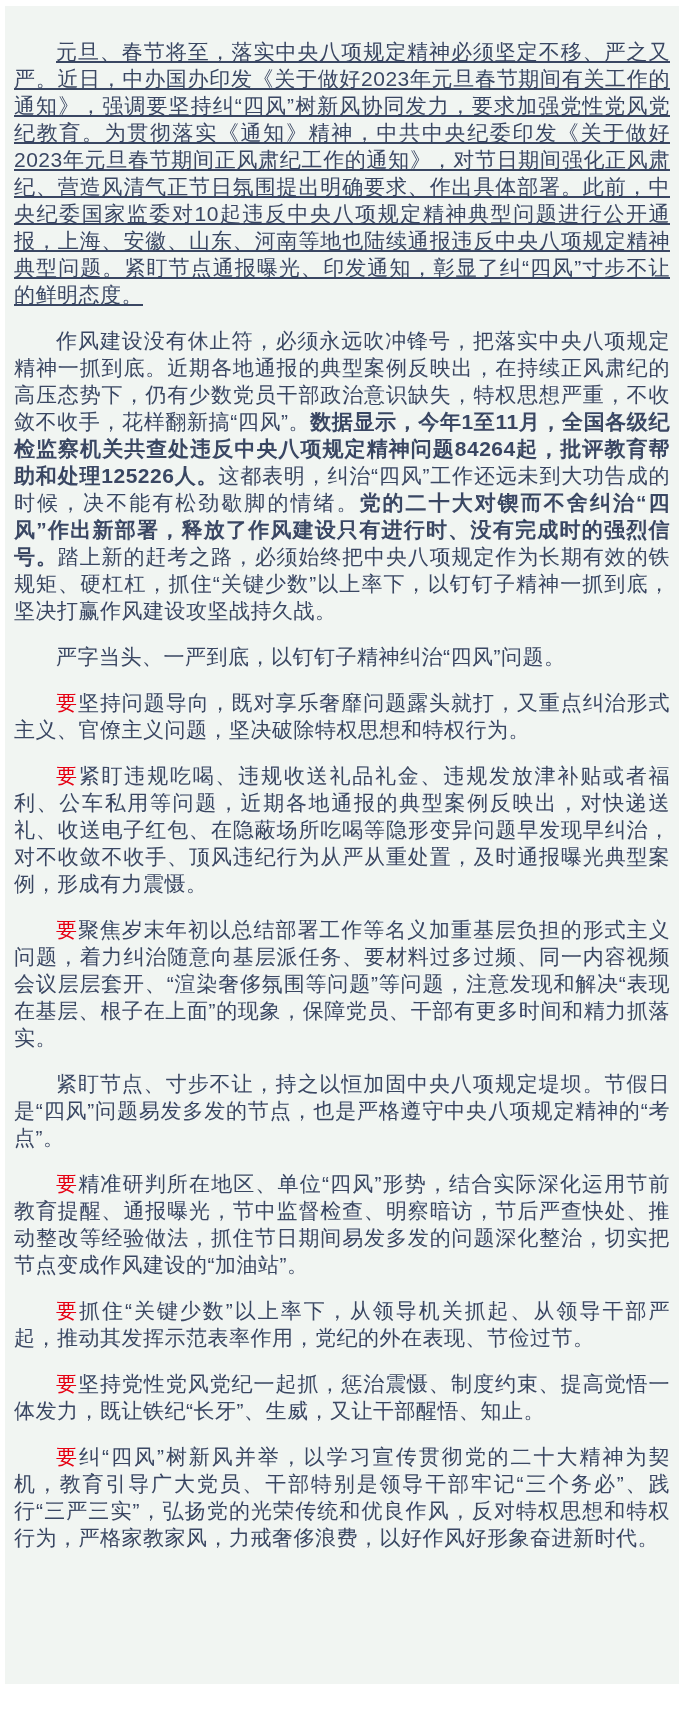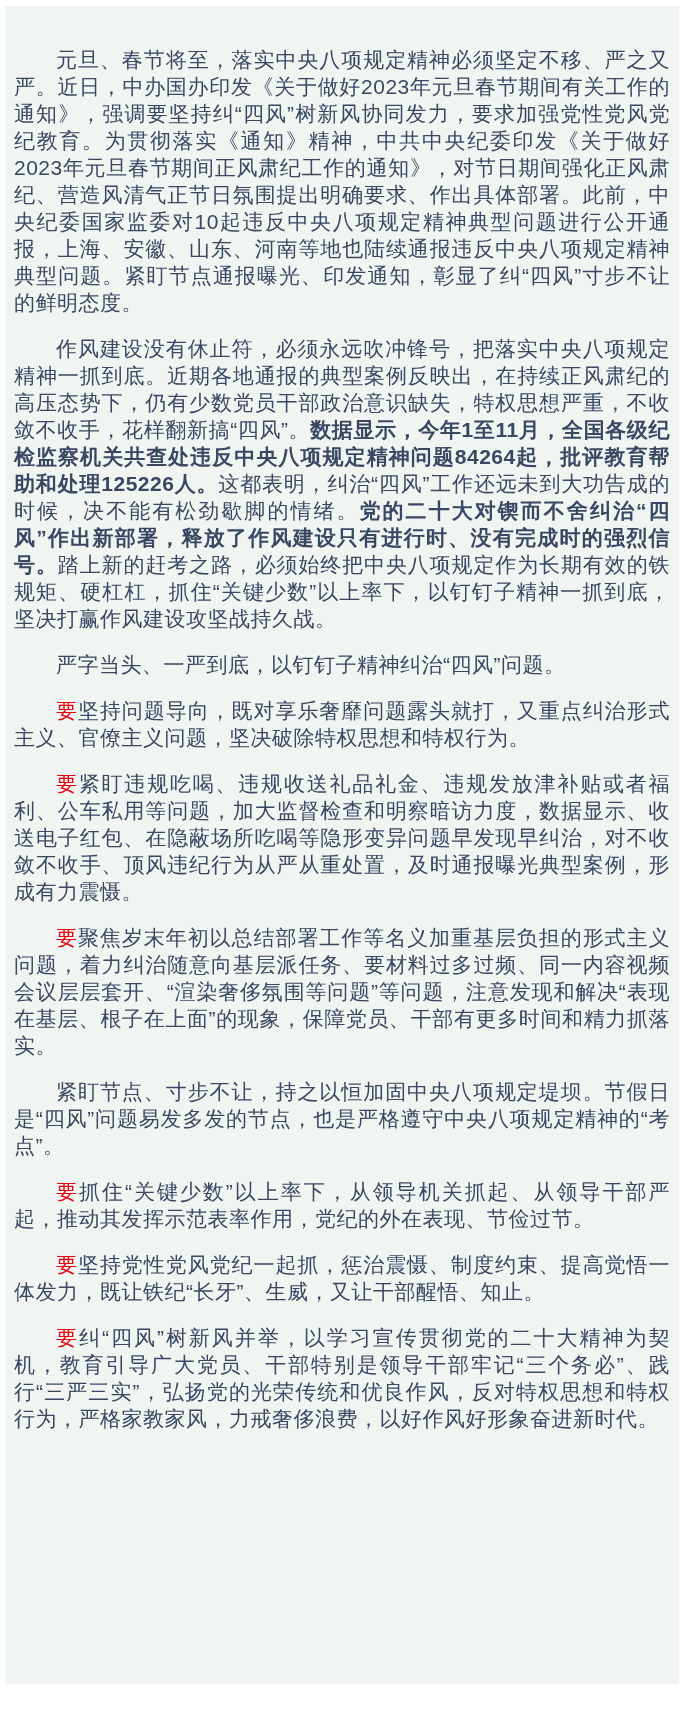--- a/index.html
+++ b/index.html
@@ -24,21 +24,22 @@
     margin: 19px 0 0 0;
     padding: 0;
     font-size: 21px;
     line-height: 27px;
     color: var(--text-color, #3a4763);
     text-align: justify;
     text-indent: 2em;
     letter-spacing: 0.5px;
   }
   .article-body p:first-child {
-    margin-top: 16px;
+    margin-top: 8px;
+    text-decoration: underline;
   }
   .seg-normal {
     font-weight: 400;
   }
   .seg-bold {
     font-weight: 700;
   }
   .seg-red {
     color: var(--red-color, #e60012);
     font-weight: 400;
@@ -46,20 +47,21 @@
 </style>
 </head>
 <body style="background: rgb(255, 255, 255);">
 
 <div class="article-card">
   <div class="article-body">
       <p><span class="seg-normal">元旦、春节将至，落实中央八项规定精神必须坚定不移、严之又严。近日，中办国办印发《关于做好2023年元旦春节期间有关工作的通知》，强调要坚持纠“四风”树新风协同发力，要求加强党性党风党纪教育。为贯彻落实《通知》精神，中共中央纪委印发《关于做好2023年元旦春节期间正风肃纪工作的通知》，对节日期间强化正风肃纪、营造风清气正节日氛围提出明确要求、作出具体部署。此前，中央纪委国家监委对10起违反中央八项规定精神典型问题进行公开通报，上海、安徽、山东、河南等地也陆续通报违反中央八项规定精神典型问题。紧盯节点通报曝光、印发通知，彰显了纠“四风”寸步不让的鲜明态度。</span></p>
       <p><span class="seg-normal">作风建设没有休止符，必须永远吹冲锋号，把落实中央八项规定精神一抓到底。近期各地通报的典型案例反映出，在持续正风肃纪的高压态势下，仍有少数党员干部政治意识缺失，特权思想严重，不收敛不收手，花样翻新搞“四风”。</span><span class="seg-bold">数据显示，今年1至11月，全国各级纪检监察机关共查处违反中央八项规定精神问题84264起，批评教育帮助和处理125226人。</span><span class="seg-normal">这都表明，纠治“四风”工作还远未到大功告成的时候，决不能有松劲歇脚的情绪。</span><span class="seg-bold">党的二十大对锲而不舍纠治“四风”作出新部署，释放了作风建设只有进行时、没有完成时的强烈信号。</span><span class="seg-normal">踏上新的赶考之路，必须始终把中央八项规定作为长期有效的铁规矩、硬杠杠，抓住“关键少数”以上率下，以钉钉子精神一抓到底，坚决打赢作风建设攻坚战持久战。</span></p>
       <p><span class="seg-normal">严字当头、一严到底，以钉钉子精神纠治“四风”问题。</span></p>
       <p><span class="seg-red">要</span><span class="seg-normal">坚持问题导向，既对享乐奢靡问题露头就打，又重点纠治形式主义、官僚主义问题，坚决破除特权思想和特权行为。</span></p>
-      <p><span class="seg-red">要</span><span class="seg-normal">紧盯违规吃喝、违规收送礼品礼金、违规发放津补贴或者福利、公车私用等问题，加大监督检查和明察暗访力度，数据显示、收送电子红包、在隐蔽场所吃喝等隐形变异问题早发现早纠治，对不收敛不收手、顶风违纪行为从严从重处置，及时通报曝光典型案例，形成有力震慑。</span></p>
+      <p><span class="seg-red">要</span><span class="seg-normal">紧盯违规吃喝、违规收送礼品礼金、违规发放津补贴或者福利、公车私用等问题，近期各地通报的典型案例反映出，对快递送礼、收送电子红包、在隐蔽场所吃喝等隐形变异问题早发现早纠治，对不收敛不收手、顶风违纪行为从严从重处置，及时通报曝光典型案例，形成有力震慑。</span></p>
       <p><span class="seg-red">要</span><span class="seg-normal">聚焦岁末年初以总结部署工作等名义加重基层负担的形式主义问题，着力纠治随意向基层派任务、要材料过多过频、同一内容视频会议层层套开、“渲染奢侈氛围等问题”等问题，注意发现和解决“表现在基层、根子在上面”的现象，保障党员、干部有更多时间和精力抓落实。</span></p>
       <p><span class="seg-normal">紧盯节点、寸步不让，持之以恒加固中央八项规定堤坝。节假日是“四风”问题易发多发的节点，也是严格遵守中央八项规定精神的“考点”。</span></p>
+      <p><span class="seg-red">要</span><span class="seg-normal">精准研判所在地区、单位“四风”形势，结合实际深化运用节前教育提醒、通报曝光，节中监督检查、明察暗访，节后严查快处、推动整改等经验做法，抓住节日期间易发多发的问题深化整治，切实把节点变成作风建设的“加油站”。</span></p>
       <p><span class="seg-red">要</span><span class="seg-normal">抓住“关键少数”以上率下，从领导机关抓起、从领导干部严起，推动其发挥示范表率作用，党纪的外在表现、节俭过节。</span></p>
       <p><span class="seg-red">要</span><span class="seg-normal">坚持党性党风党纪一起抓，惩治震慑、制度约束、提高觉悟一体发力，既让铁纪“长牙”、生威，又让干部醒悟、知止。</span></p>
       <p><span class="seg-red">要</span><span class="seg-normal">纠“四风”树新风并举，以学习宣传贯彻党的二十大精神为契机，教育引导广大党员、干部特别是领导干部牢记“三个务必”、践行“三严三实”，弘扬党的光荣传统和优良作风，反对特权思想和特权行为，严格家教家风，力戒奢侈浪费，以好作风好形象奋进新时代。</span></p>
     </div>
 </div>
 
 </body></html>

